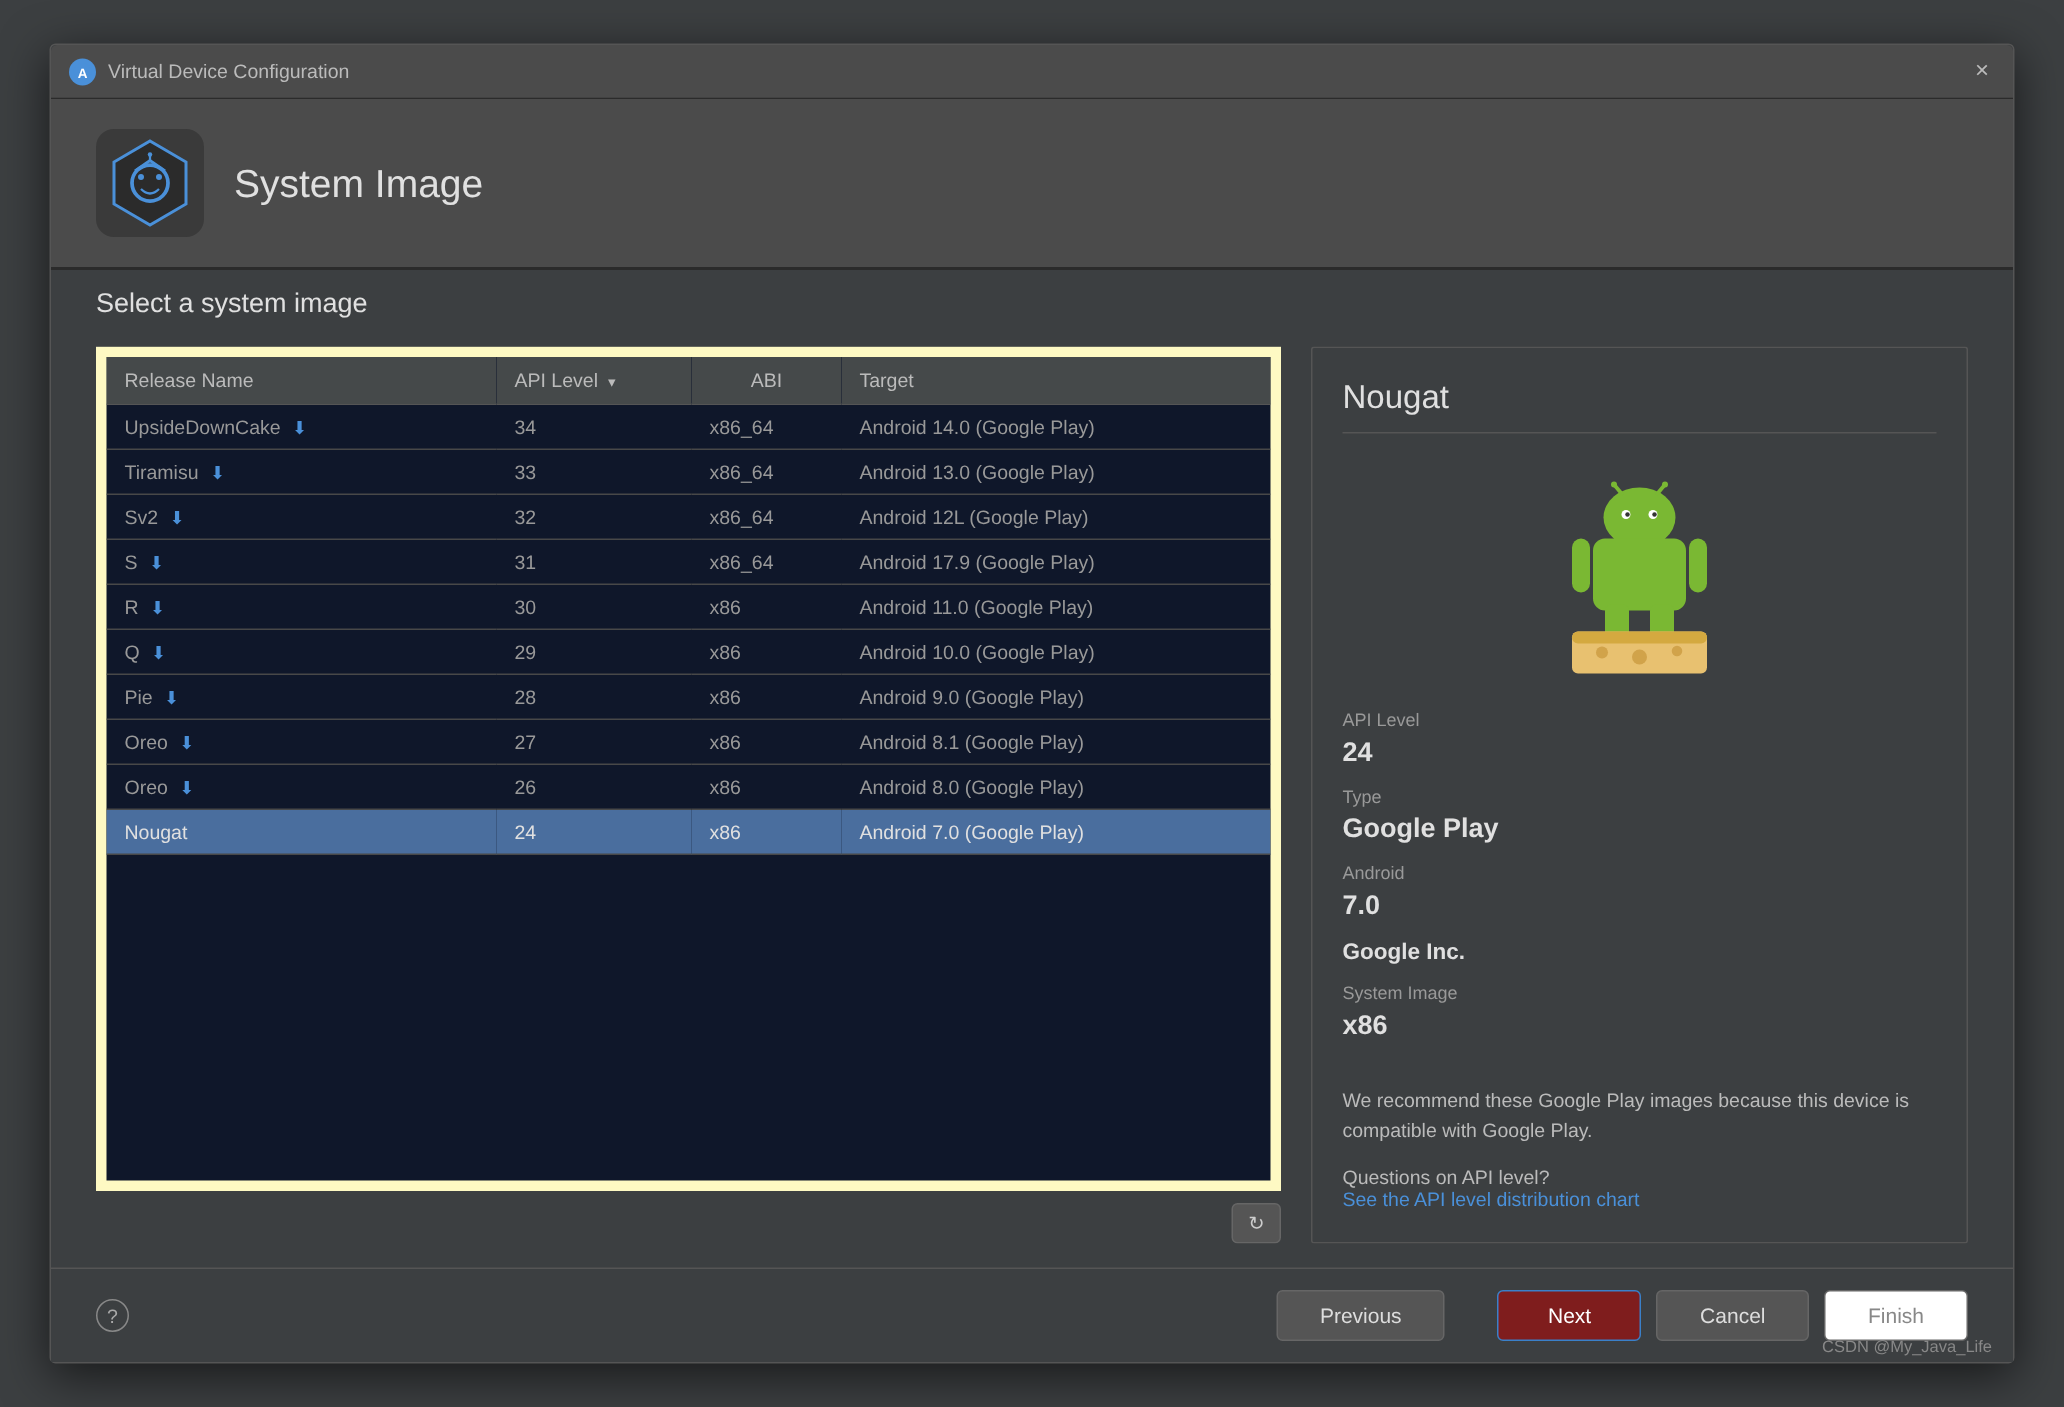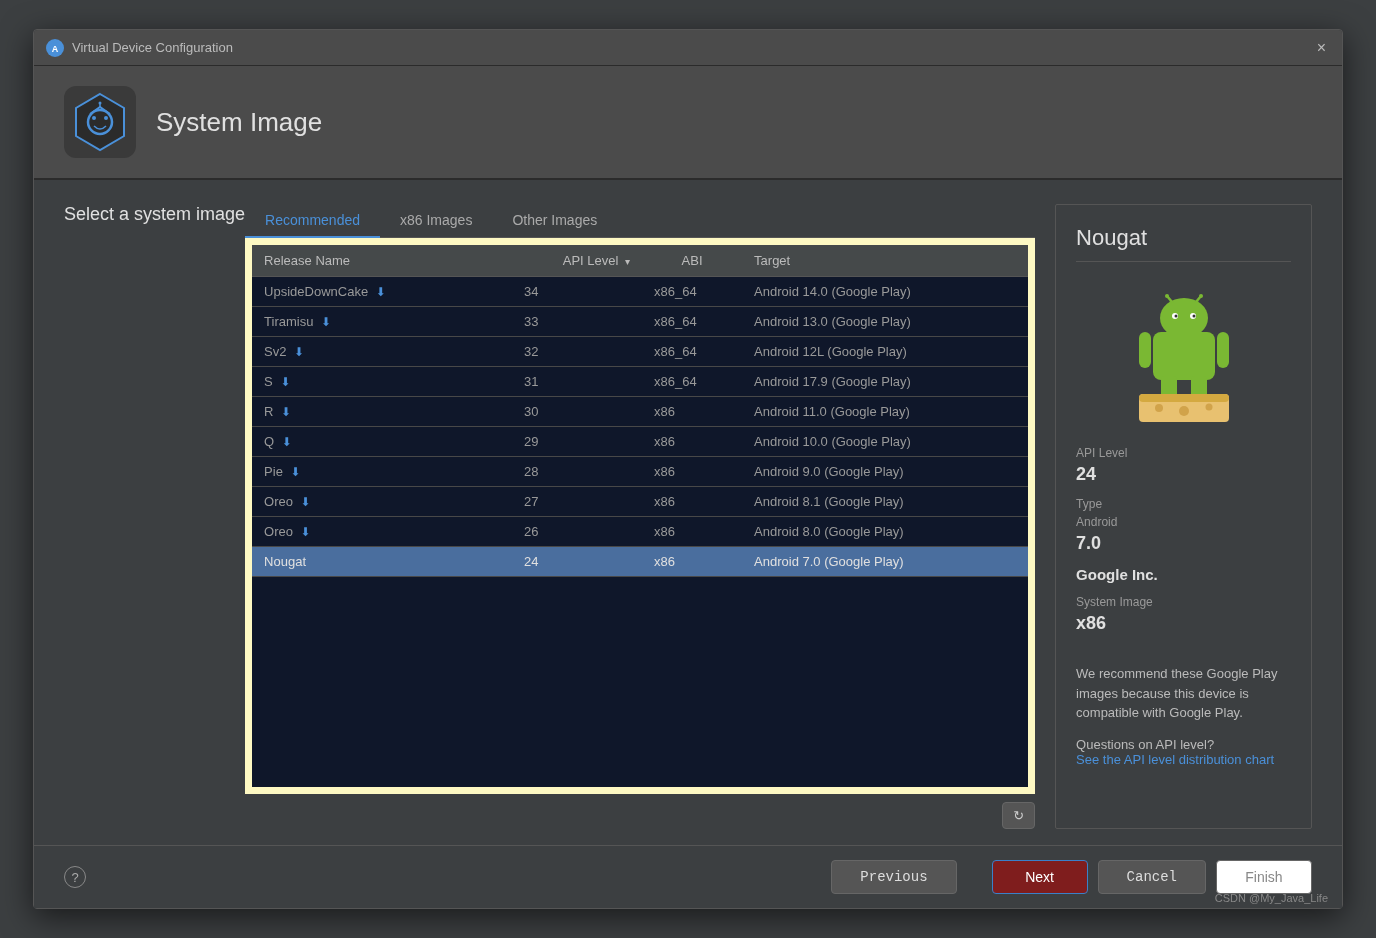--- a/index.html
+++ b/index.html
@@ -87,22 +87,22 @@
       overflow: hidden;
     }
     .page-title {
       color: #e0e0e0;
       font-size: 26px;
       font-weight: 300;
     }
     .content-area {
       flex: 1;
       display: flex;
-      flex-direction: row;
-      padding: 24px 30px 16px;
+      flex-direction: column;
+      padding: 12px 30px 16px;
       overflow: hidden;
     }
     .select-label {
       color: #e0e0e0;
       font-size: 18px;
       margin-bottom: 18px;
       font-weight: 400;
     }
     .main-content {
       flex: 1;
@@ -152,21 +152,21 @@
       color: #bbbbbb;
       padding: 8px 12px;
       text-align: left;
       font-weight: 500;
       border-bottom: 1px solid #555;
       position: sticky;
       top: 0;
       z-index: 1;
     }
     thead th:first-child { width: 260px; }
-    thead th:nth-child(2) { width: 130px; text-align: right; }
+    thead th:nth-child(2) { width: 130px; }
     thead th:nth-child(3) { width: 100px; text-align: center; }
     tbody tr {
       border-bottom: 1px solid #484848;
       cursor: pointer;
     }
     tbody tr.selected {
       background: #4a6e9e;
     }
     tbody td {
       padding: 7px 12px;
@@ -301,21 +301,20 @@
       padding: 8px 28px;
       border-radius: 4px;
       font-size: 14px;
       cursor: pointer;
       border: 1px solid #666;
       min-width: 96px;
     }
     .btn-default {
       background: #555;
       color: #dddddd;
-      font-family: Liberation Mono, monospace;
     }
     .btn-primary {
       background: #7f1d1d;
       color: white;
       border-color: #3a80c9;
       margin-left: 25px;
     }
     .btn-disabled {
       background: #ffffff;
       color: #888;
@@ -369,25 +368,20 @@
     <h1 class="page-title">System Image</h1>
   </div>
 
   <div class="content-area">
     <div class="select-label">Select a system image</div>
 
     <div class="main-content">
 
       <div class="left-panel">
 
-        <div class="tabs">
-          <div class="tab active">Recommended</div>
-          <div class="tab">x86 Images</div>
-          <div class="tab">Other Images</div>
-        </div>
 
         <div class="table-container">
           <table>
             <thead>
               <tr>
                 <th>Release Name</th>
                 <th>API Level <span class="sort-arrow">▾</span></th>
                 <th>ABI</th>
                 <th>Target</th>
               </tr>
@@ -498,20 +492,21 @@
               <circle cx="70" cy="111" r="3.5" fill="#c8953a" opacity="0.7"></circle>
             </g>
           </svg>
         </div>
 
         <div class="detail-info">
           <span class="detail-label">API Level</span>
           <span class="detail-value">24</span>
 
           <span class="detail-label">Type</span>
+          <span class="detail-value">Google Play</span>
 
           <span class="detail-label">Android</span>
           <span class="detail-value">7.0</span>
           <span class="detail-value small">Google Inc.</span>
 
           <span class="detail-label">System Image</span>
           <span class="detail-value">x86</span>
         </div>
 
         <p class="recommend-text">We recommend these Google Play images because this device is compatible with Google Play.</p>

